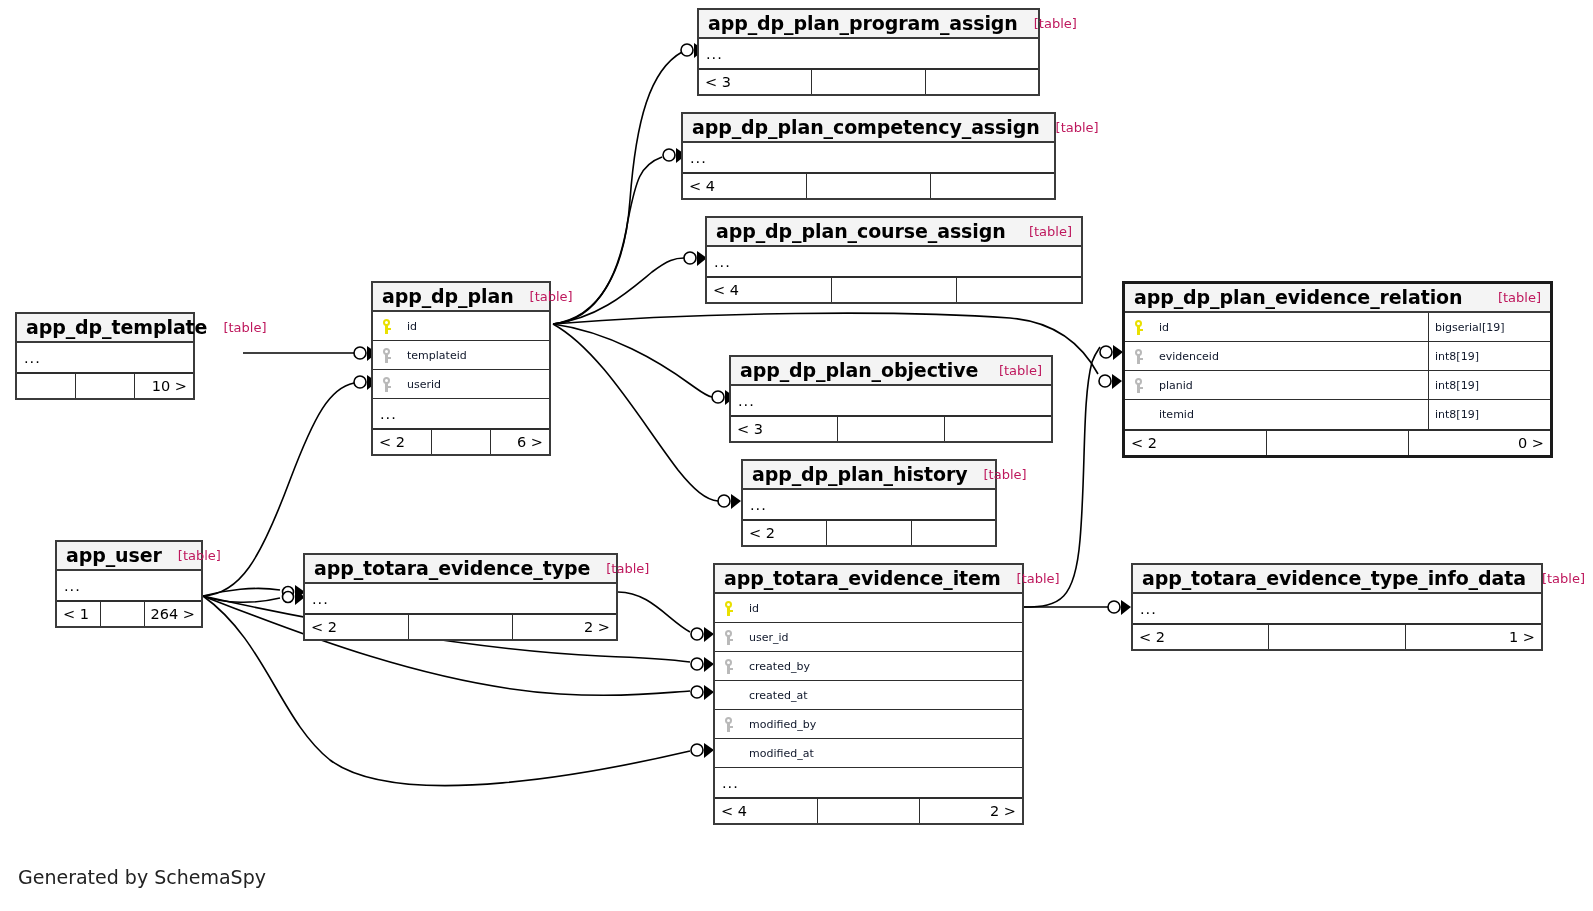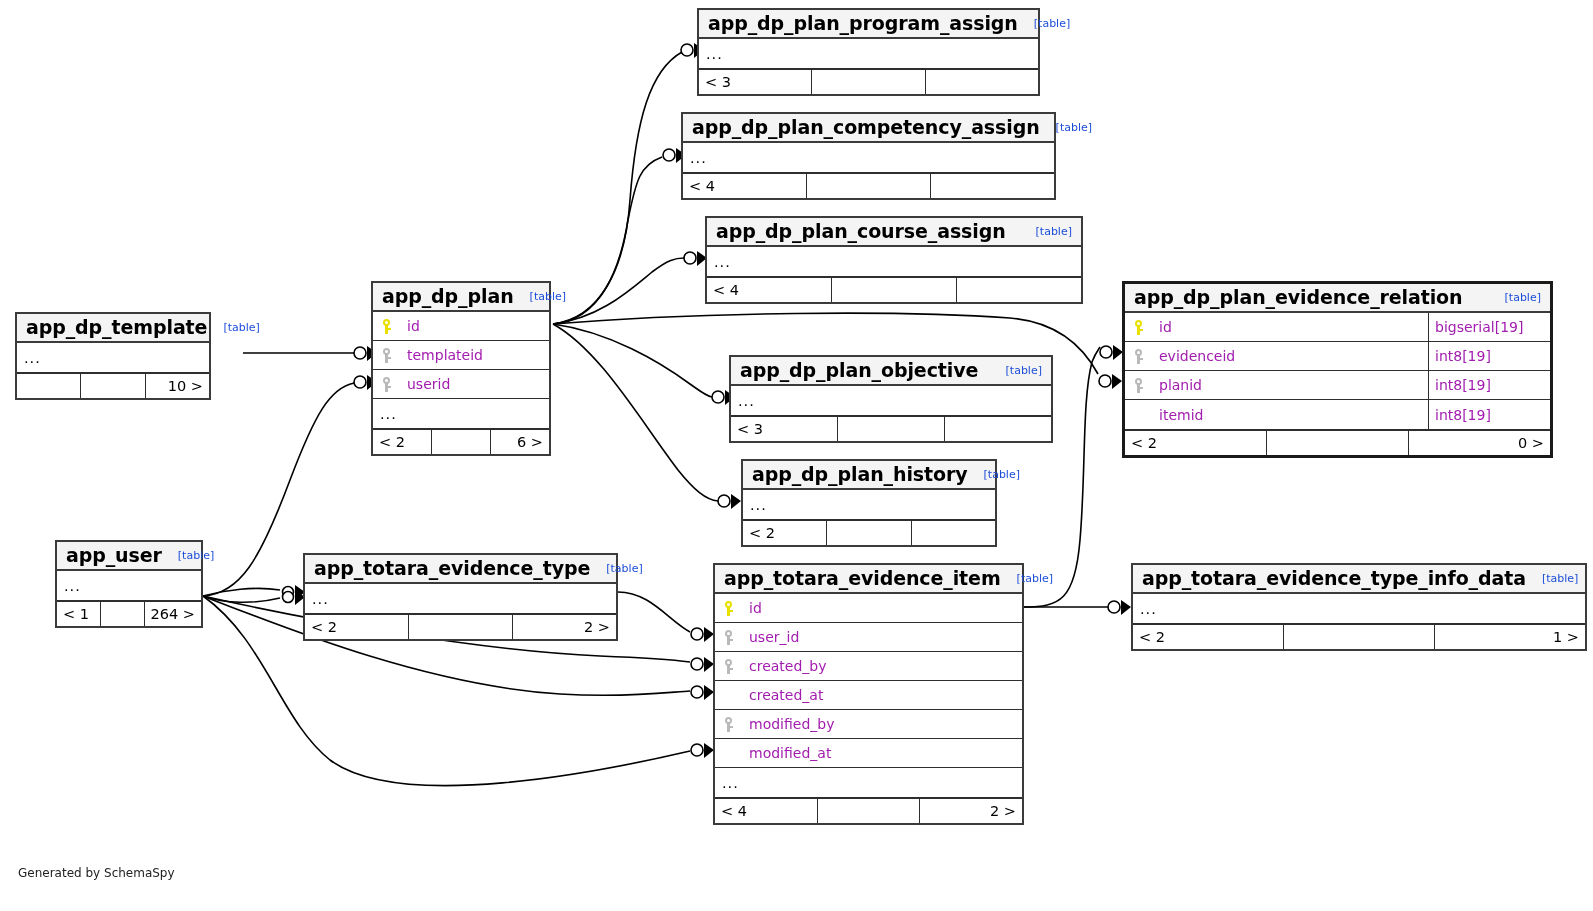--- a/index.html
+++ b/index.html
@@ -30,29 +30,29 @@
     background:#f4f4f4;
     border-bottom:2px solid #3b3b3b;
     padding:3px 9px 4px 9px;
     box-sizing:border-box;
     height:29px;
   }
   .tname{
     font-weight:bold;font-size:19px;color:#000;white-space:nowrap;
     letter-spacing:-0.1px;
   }
-  .ttag{font-size:11px;color:#1d4ed8;white-space:nowrap;padding-left:16px;}
+  .ttag{font-size:13px;color:#be185d;white-space:nowrap;padding-left:16px;}
 
   .rows{display:block;}
   .row{
     display:flex;align-items:center;
     height:29px;
     border-bottom:1.4px solid #2e2e2e;
     box-sizing:border-box;
-    font-size:14px;color:#a21caf;
+    font-size:11px;color:#0f172a;
   }
   .row:last-child{border-bottom:none;}
   .row .kcell{width:26px;min-width:26px;display:flex;align-items:center;justify-content:center;}
   .row .cname{flex:1;padding-left:8px;white-space:nowrap;overflow:hidden;}
   .row .ctype{
     width:122px;min-width:122px;
     border-left:1.4px solid #2e2e2e;
     padding-left:6px;
     box-sizing:border-box;
     white-space:nowrap;
@@ -82,21 +82,21 @@
   .key{display:inline-block;width:9px;height:15px;position:relative;}
   .key .head{position:absolute;left:1px;top:0;width:7px;height:7px;border-radius:50%;background:currentColor;}
   .key .head:after{content:"";position:absolute;left:2px;top:2px;width:3px;height:3px;border-radius:50%;background:#fff;}
   .key .stem{position:absolute;left:3px;top:6px;width:3px;height:9px;background:currentColor;}
   .key .tooth{position:absolute;left:6px;top:9px;width:3px;height:2px;background:currentColor;}
   .key.pk{color:#e9e000;}
   .key.fk{color:#b9b9b9;}
 
   .credit{
     position:absolute;left:18px;top:866px;
-    font-size:12px;color:#222;
+    font-size:19px;color:#222;
     white-space:nowrap;
   }
 </style>
 </head>
 <body>
 
 <div id="canvas">
 
   <svg class="edges" viewBox="0 0 1593 911">
     <g>
@@ -255,21 +255,21 @@
           <div class="row ellip">
             <span>...</span>
           </div>
         </div>
         <div class="tfoot">
           <div class="fc l">&lt; 2</div>
           <div class="fc l"></div>
           <div class="fc r"></div>
         </div>
       </div>
-      <div class="table" style="left: 15px; top: 312px; width: 196px;">
+      <div class="table" style="left: 15px; top: 312px; width: 180px;">
         <div class="thead">
           <span class="tname">app_dp_template</span>
           <span class="ttag">[table]</span>
         </div>
         <div class="rows">
           <div class="row ellip">
             <span>...</span>
           </div>
         </div>
         <div class="tfoot">
@@ -464,21 +464,21 @@
           <div class="row ellip">
             <span>...</span>
           </div>
         </div>
         <div class="tfoot">
           <div class="fc l">&lt; 4</div>
           <div class="fc l"></div>
           <div class="fc r">2 &gt;</div>
         </div>
       </div>
-      <div class="table" style="left: 1131px; top: 563px; width: 456px;">
+      <div class="table" style="left: 1131px; top: 563px; width: 412px;">
         <div class="thead">
           <span class="tname">app_totara_evidence_type_info_data</span>
           <span class="ttag">[table]</span>
         </div>
         <div class="rows">
           <div class="row ellip">
             <span>...</span>
           </div>
         </div>
         <div class="tfoot">

